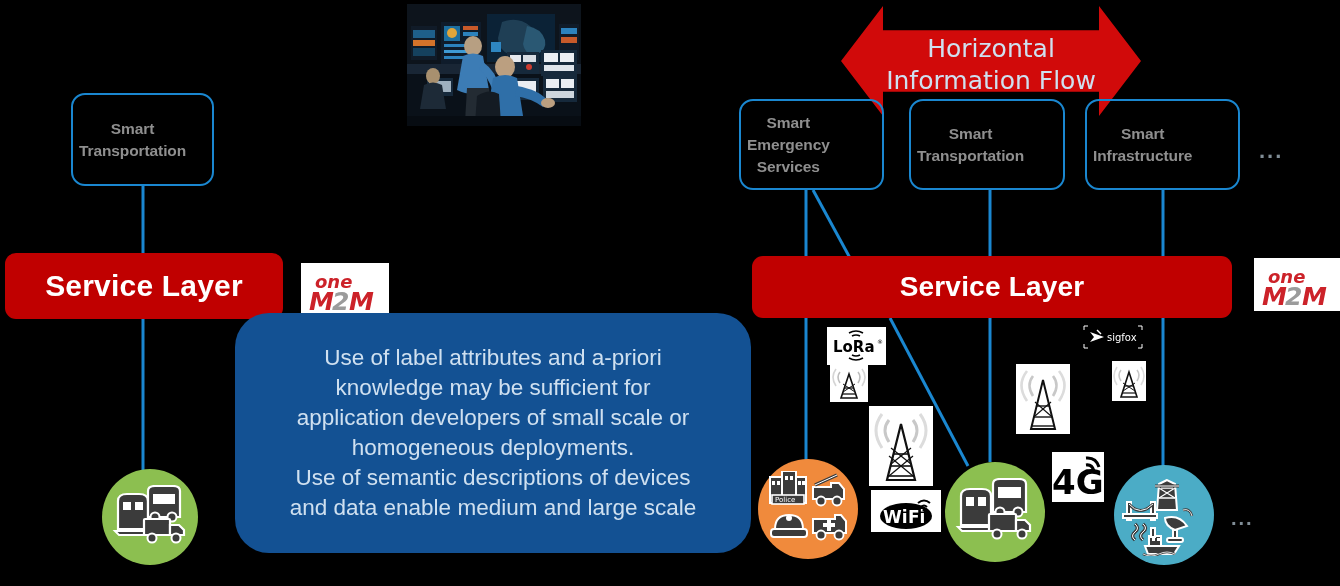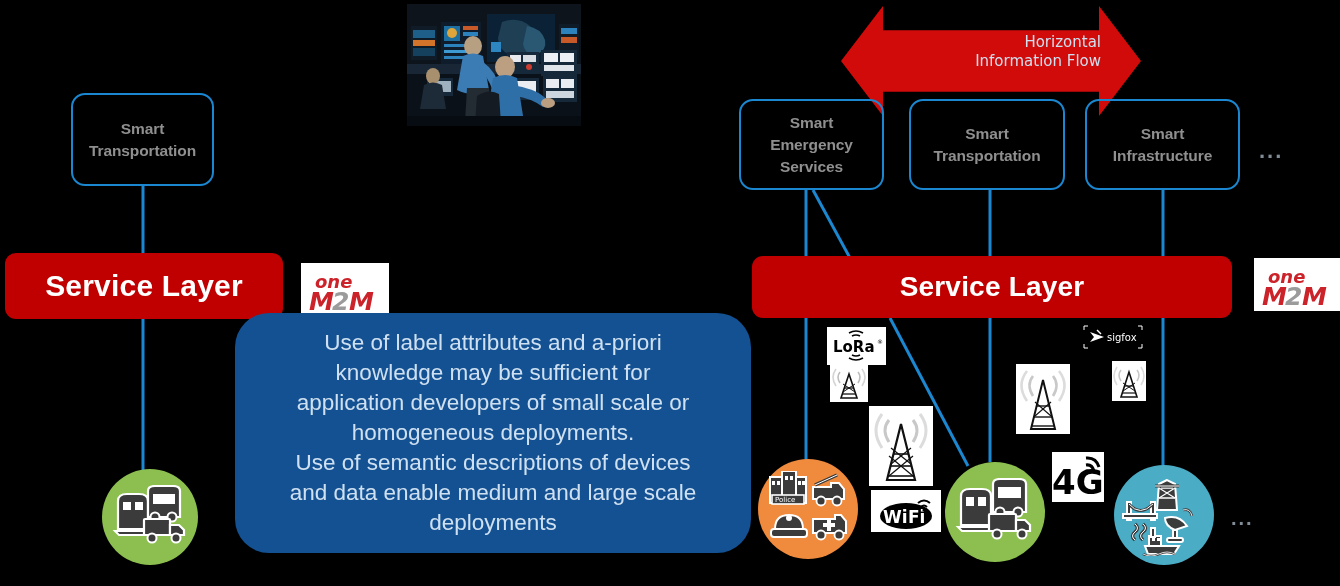--- a/index.html
+++ b/index.html
@@ -17,21 +17,21 @@
 
   
   #lines { position: absolute; left:0; top:0; width:1340px; height:586px; }
 
   
   .domain-box {
     position: absolute;
     border: 2.5px solid #1a87d0;
     border-radius: 14px;
     background: transparent;
-    display: flex; align-items: center; justify-content: center;
+    display: flex; align-items: center; justify-content: flex-start;
     text-align: center;
     color: #8f8f8f;
     font-weight: bold;
     font-size: 15.5px;
     line-height: 1.42;
     padding: 4px 6px;
     letter-spacing: -0.1px;
   }
 
   
@@ -61,23 +61,23 @@
   
   .harrow {
     position: absolute;
     background: #d10a0a;
     -webkit-clip-path: polygon(0% 50%, 14% 0%, 14% 22%, 86% 22%, 86% 0%, 100% 50%, 86% 100%, 86% 78%, 14% 78%, 14% 100%);
     clip-path: polygon(0% 50%, 14% 0%, 14% 22%, 86% 22%, 86% 0%, 100% 50%, 86% 100%, 86% 78%, 14% 78%, 14% 100%);
   }
   .harrow-label {
     position: absolute;
     color: #cfe0f0;
-    font-size: 15px;
+    font-size: 25px;
     line-height: 1.28;
-    text-align: right;
+    text-align: center;
     font-family: "DejaVu Sans", sans-serif;
   }
 
   
   .node-circle {
     position: absolute;
     border-radius: 50%;
     display: flex; align-items: center; justify-content: center;
   }
 
@@ -241,21 +241,20 @@
   </div>
 
   <div class="info-box" style="left:235px; top:313px; width:516px; height:240px;">
     <div>
       <div>Use of label attributes and a-priori</div>
       <div>knowledge may be sufficient for</div>
       <div>application developers of small scale or</div>
       <div>homogeneous deployments.</div>
       <div>Use of semantic descriptions of devices</div>
       <div>and data enable medium and large scale</div>
-      <div>deployments</div>
     </div>
   </div>
 
   <div class="harrow" style="left:841px; top:6px; width:300px; height:110px;"></div>
   <div class="harrow-label" style="left:881px; top:33px; width:220px;">
     <div>Horizontal</div>
     <div>Information Flow</div>
   </div>
 
   <div class="domain-box" style="left:739px; top:99px; width:145px; height:91px;">

